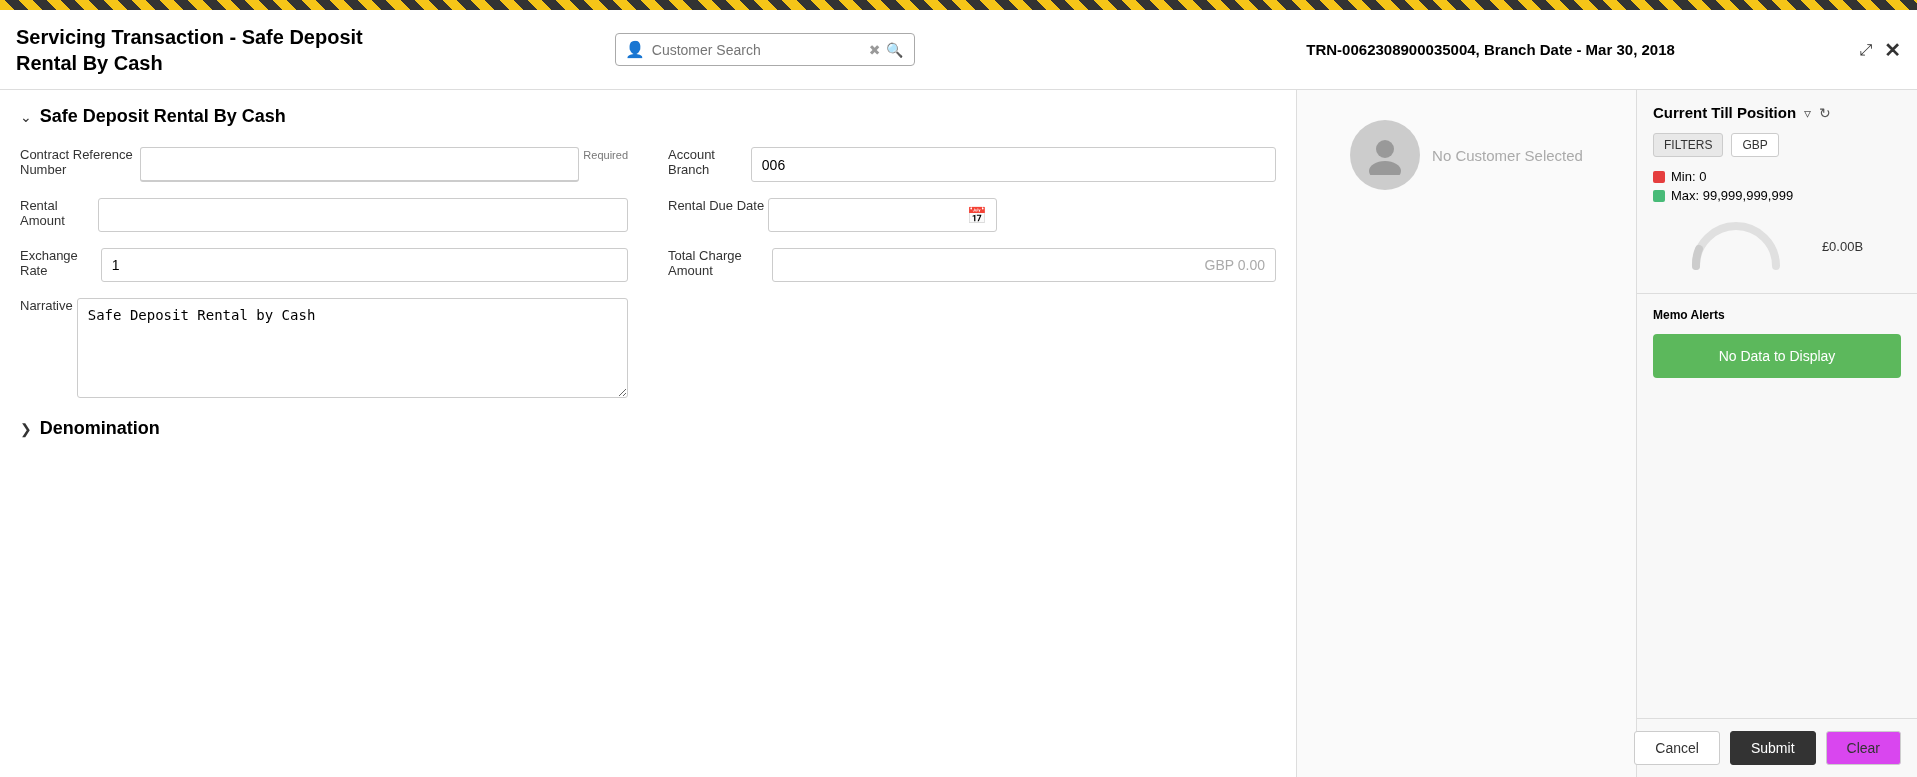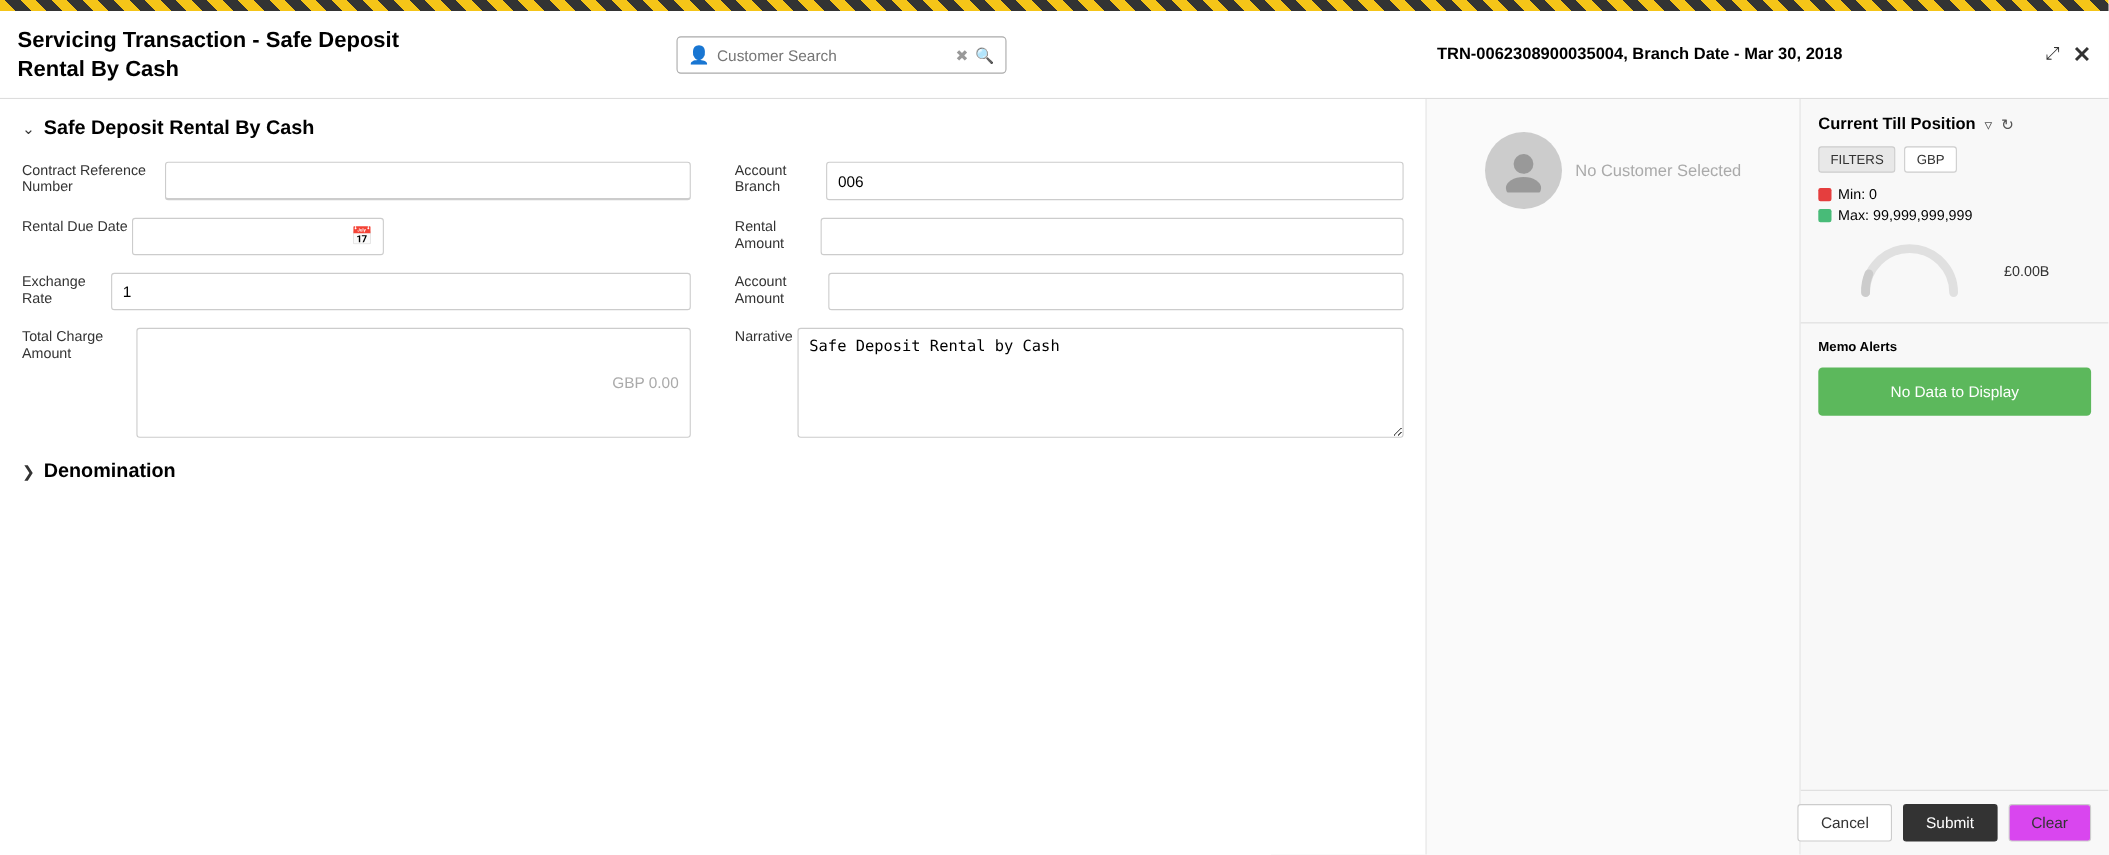--- a/index.html
+++ b/index.html
@@ -493,49 +493,46 @@
       <div class="section-header">
         <span class="section-chevron">⌄</span>
         <span class="section-title">Safe Deposit Rental By Cash</span>
       </div>
 
       <div class="form-grid">
 
         <div class="form-field">
           <label class="form-label">Contract Reference Number</label>
           <input class="form-input form-input-required" type="text" value="" style="">
+          <span class="required-text">Required</span>
         </div>
 
         <div class="form-field">
           <label class="form-label">Account Branch</label>
           <input class="form-input" type="text" value="006" style="">
+        </div>
+
+        <div class="form-field">
+          <label class="form-label">Rental Amount</label>
+          <input class="form-input" type="text" style="">
         </div>
 
         <div class="form-field">
           <label class="form-label">Rental Due Date</label>
           <div class="form-input-with-icon">
             <input class="form-input" type="text" style="">
             <span class="calendar-icon">📅</span>
           </div>
         </div>
 
         <div class="form-field">
-          <label class="form-label">Rental Amount</label>
-          <input class="form-input" type="text" style="">
-        </div>
-
-        <div class="form-field">
           <label class="form-label">Exchange Rate</label>
           <input class="form-input" type="text" value="1" style="">
         </div>
 
-        <div class="form-field">
-          <label class="form-label">Account Amount</label>
-          <input class="form-input" type="text" style="">
-        </div>
 
         <div class="form-field">
           <label class="form-label">Total Charge Amount</label>
           <input class="form-input total-charge-input" type="text" value="GBP 0.00" style="color: rgb(170, 170, 170); text-align: right;">
         </div>
 
         <div class="form-field">
           <label class="form-label">Narrative</label>
           <textarea class="narrative-textarea" style="">Safe Deposit Rental by Cash</textarea>
         </div>

